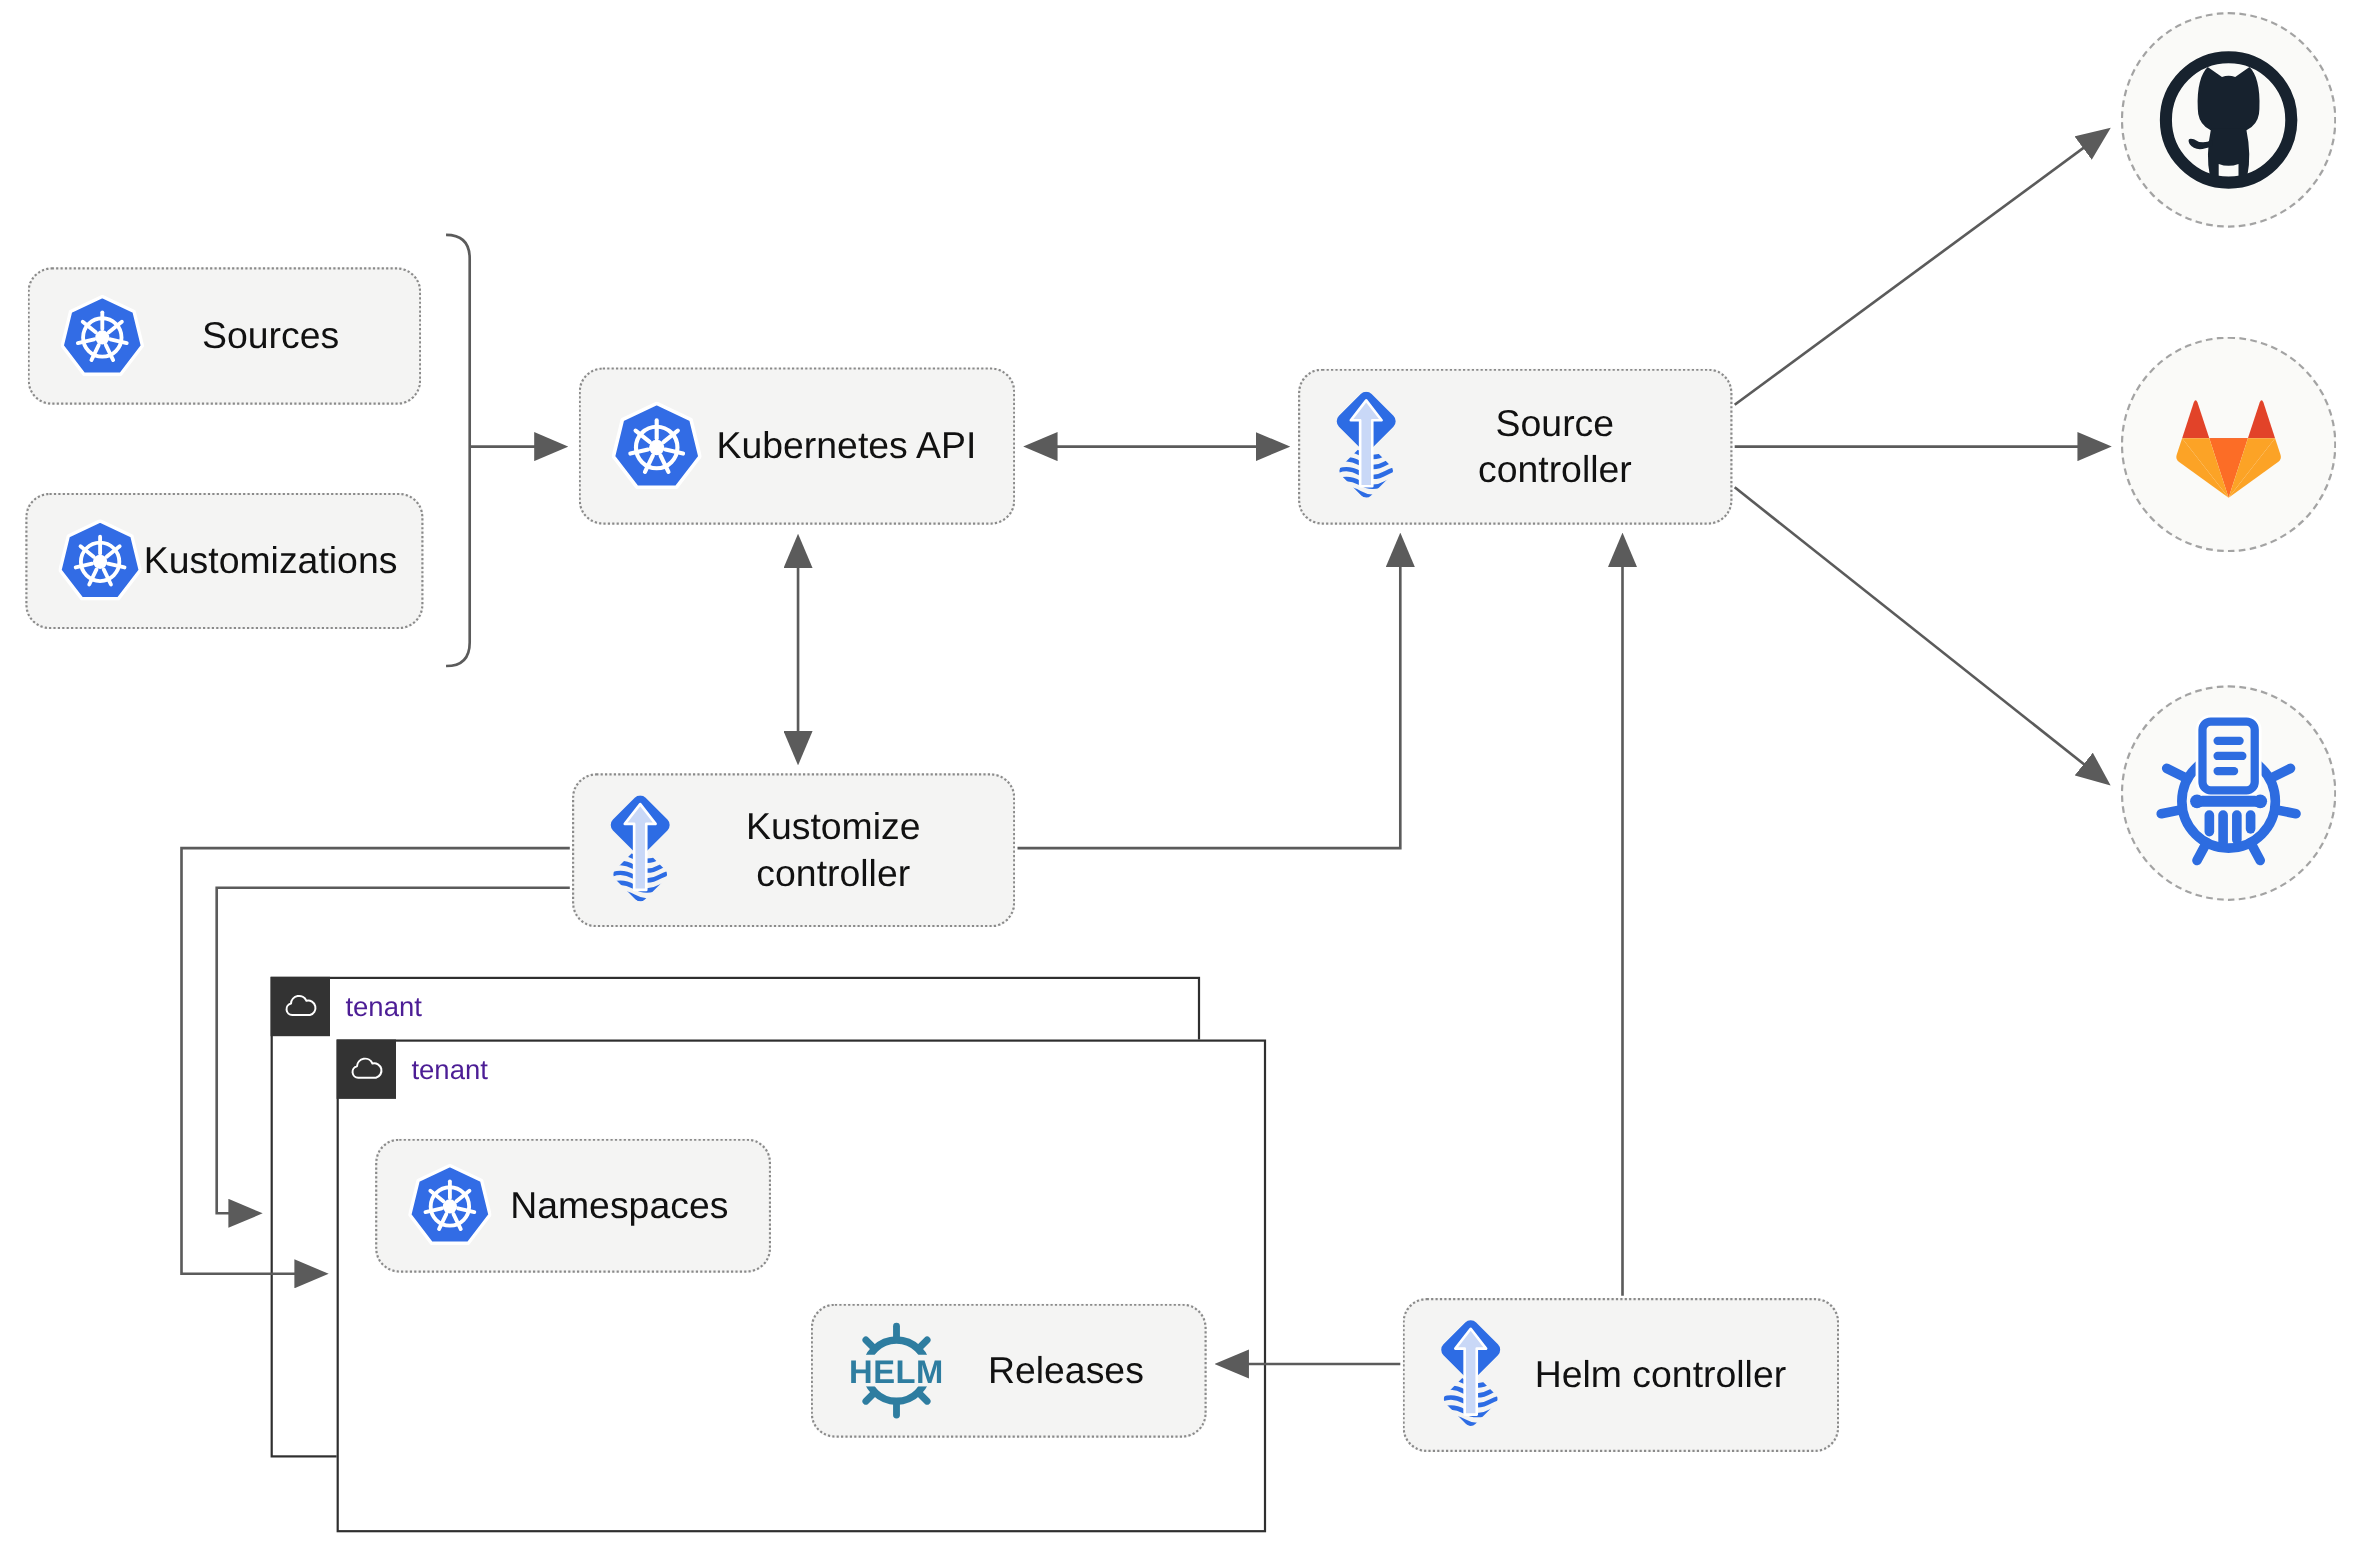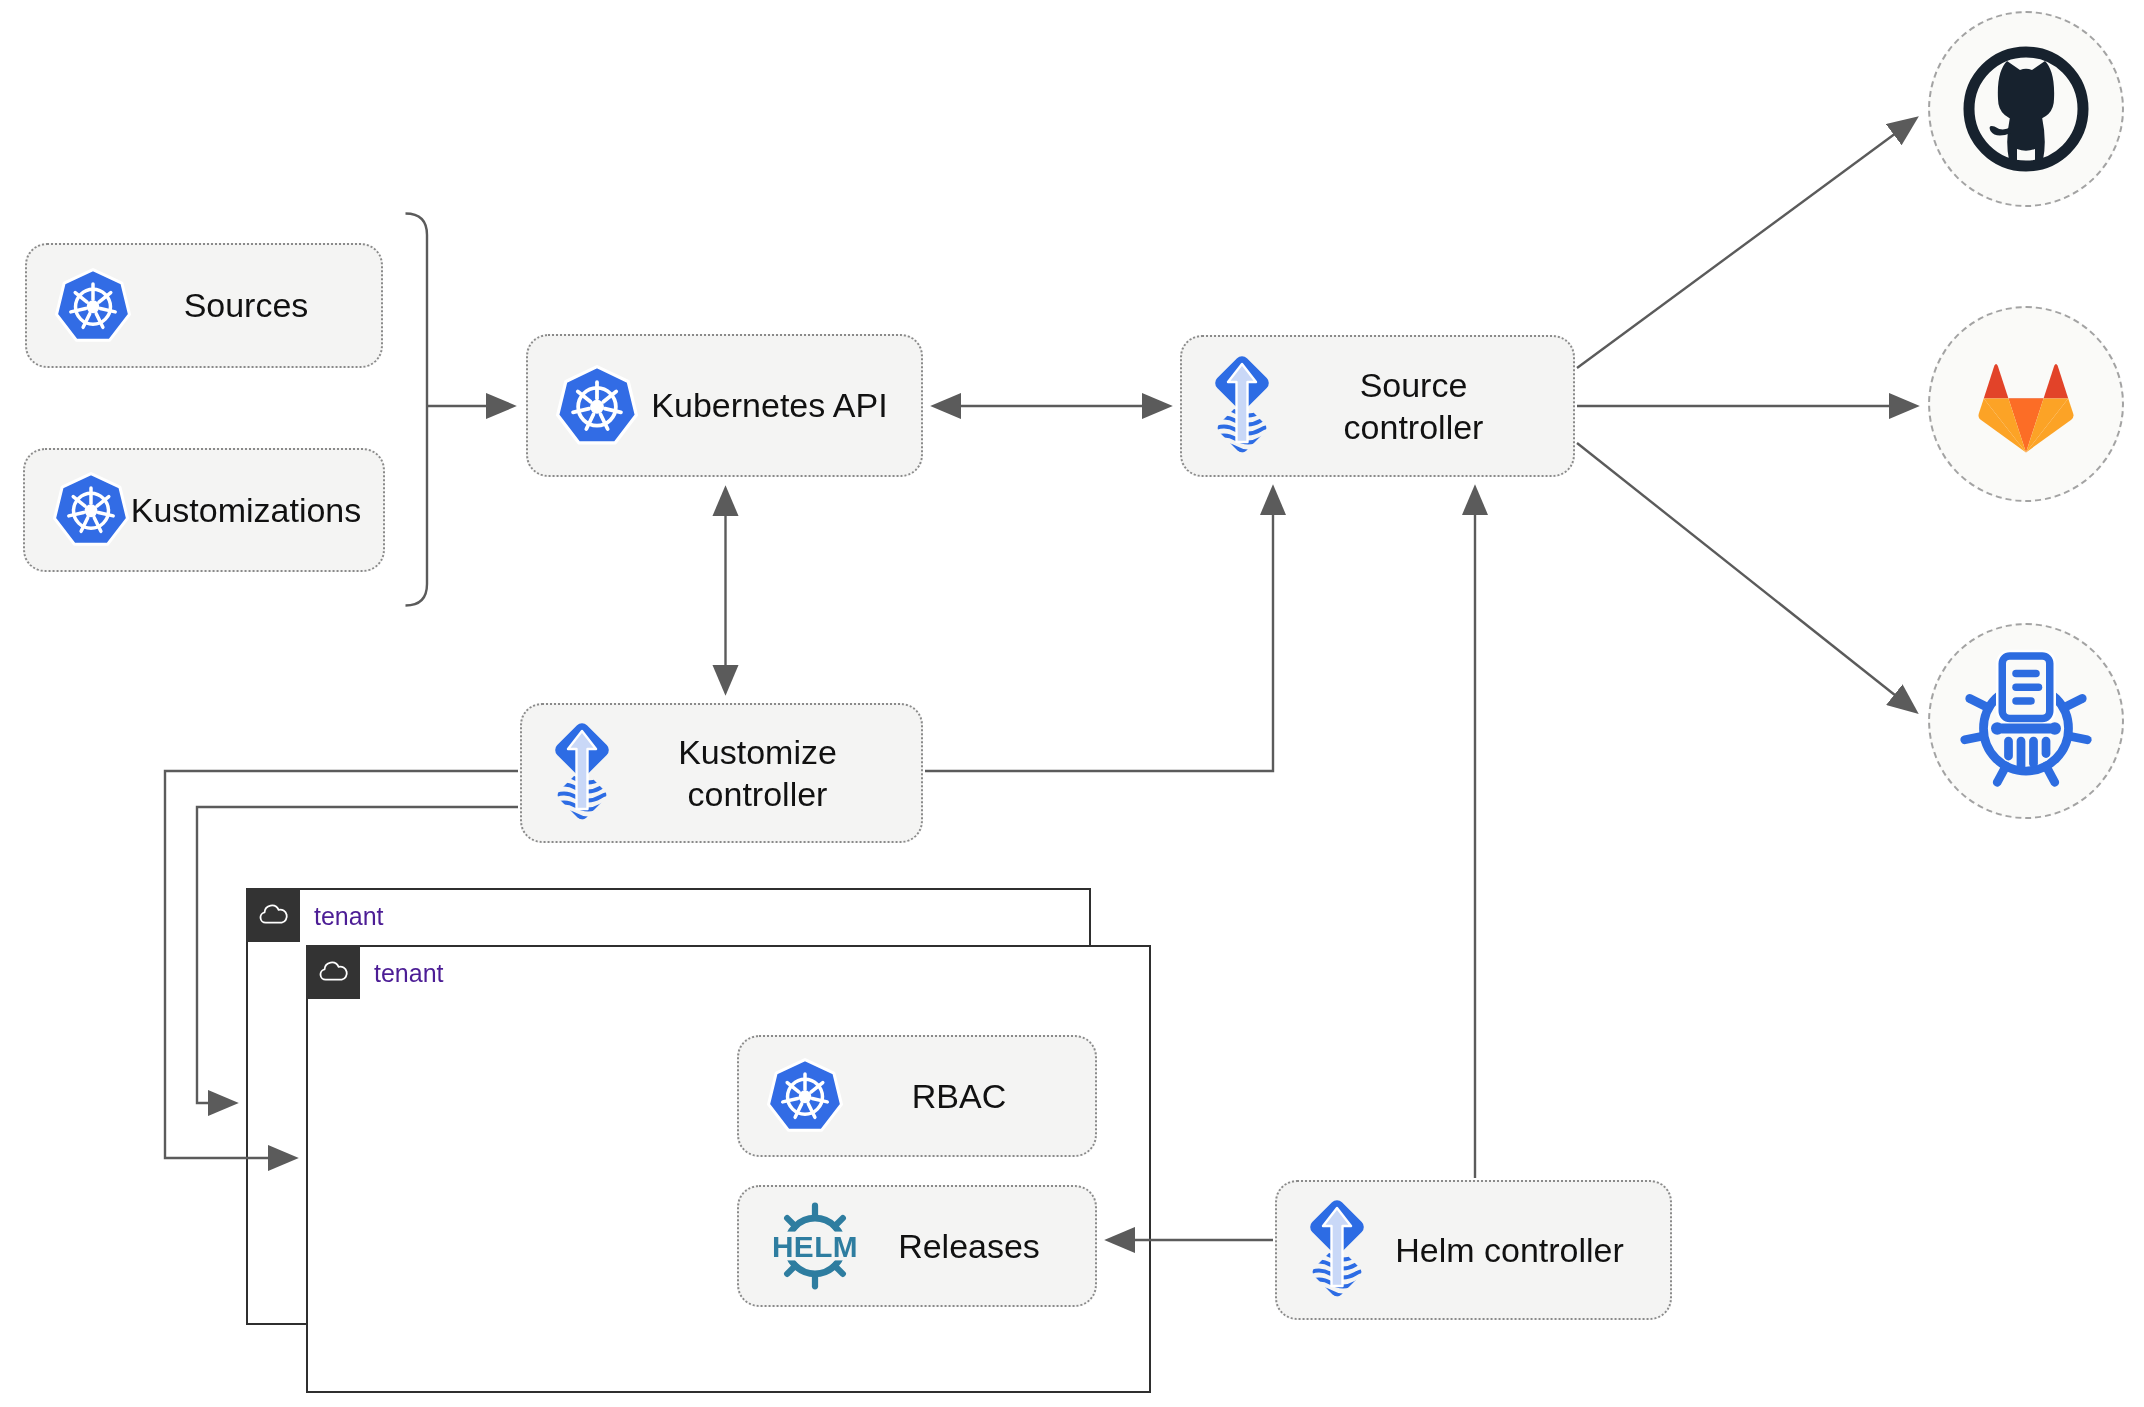--- a/index.html
+++ b/index.html
@@ -178,29 +178,29 @@
 
   <div class="node" style="left:1275px;top:1180px;width:397px;height:140px;">
     <span class="icon">
         <svg width="64" height="100">
           <use href="#flux-icon"></use>
         </svg>
       </span>
     <span class="label" style="max-width:240px;margin:2px auto;">Helm controller</span>
   </div>
 
-
-  <div class="node z3" style="left:737px;top:1035px;width:360px;height:122px;">
+  <div class="node z3" style="left:341px;top:1035px;width:360px;height:122px;">
     <span class="icon">
         <svg width="76" height="76">
           <use href="#k8s-icon"></use>
         </svg>
       </span>
-    <span class="label">RBAC</span>
-  </div>
+    <span class="label">Namespaces</span>
+  </div>
+
 
 
   <div class="node z3" style="left:737px;top:1185px;width:360px;height:122px;">
     <span class="icon">
       <svg width="96" height="96" viewBox="0 0 100 100">
         <circle cx="50" cy="50" r="29" fill="none" stroke="#2e7da0" stroke-width="7"></circle>
         <g stroke="#2e7da0" stroke-width="6.5" stroke-linecap="round">
           <line x1="50" y1="20" x2="50" y2="8"></line>
           <line x1="29.5" y1="29.5" x2="21" y2="21"></line>
           <line x1="70.5" y1="29.5" x2="79" y2="21"></line>

